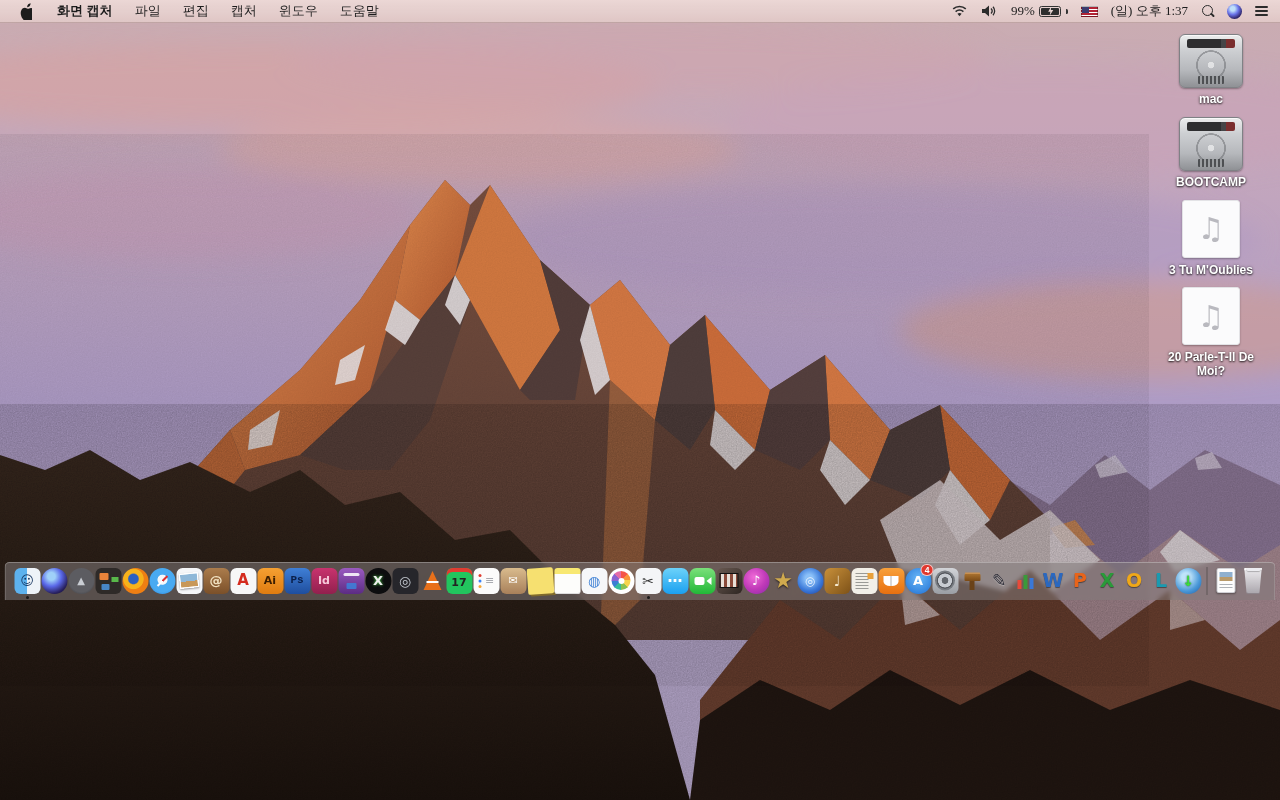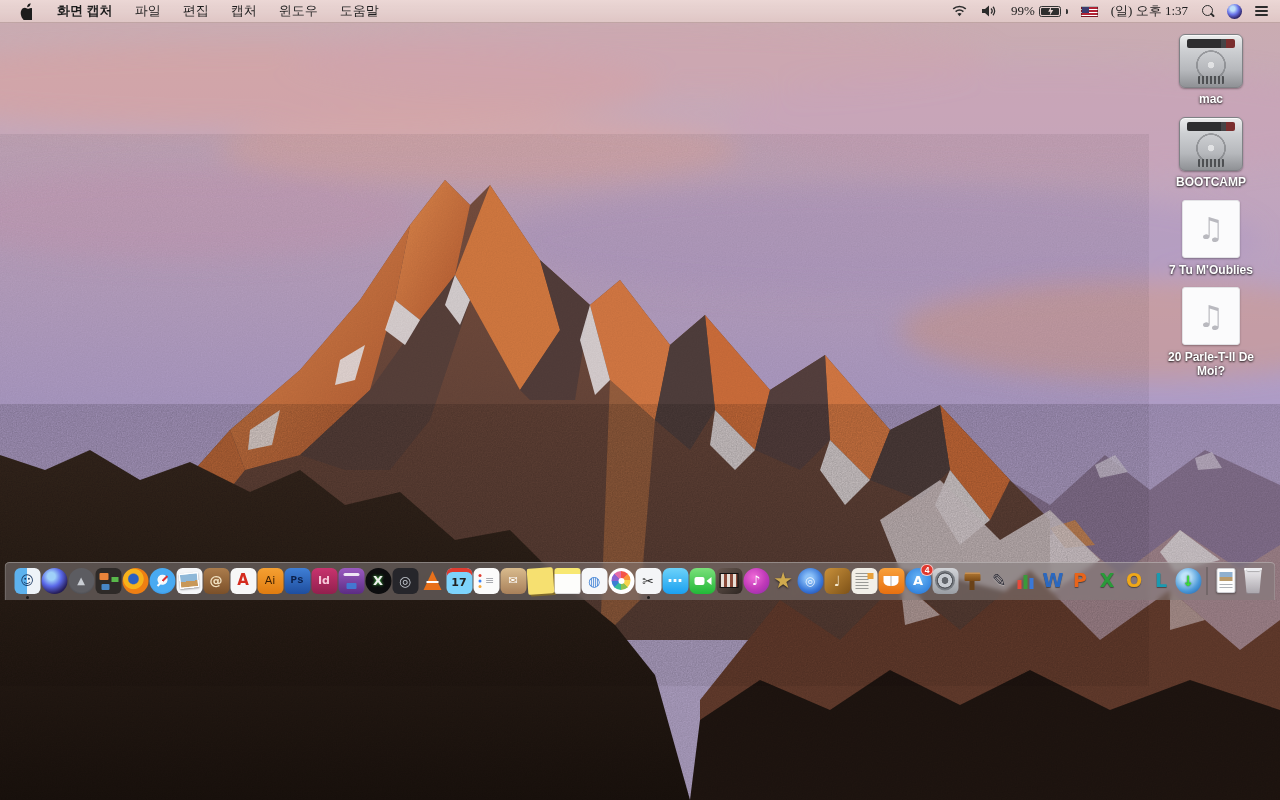--- a/index.html
+++ b/index.html
@@ -92,36 +92,36 @@
   .ic-safari .dock-ico::before { content:""; position:absolute; left:12px; top:6px; width:2px; height:14px;
     background:linear-gradient(180deg,#e03030 0 50%, #fff 50%); transform:rotate(45deg); }
   .ic-photo .dock-ico { background:#f5f6f8; }
   .ic-photo .dock-ico::before { content:""; width:17px; height:13px; transform:rotate(-6deg);
     background:linear-gradient(180deg,#8fb8d8 0 55%, #c89858 55%); border:1.5px solid #fff; box-shadow:0 1px 2px rgba(0,0,0,.4); }
   .ic-bookbrown .dock-ico { background:linear-gradient(180deg,#ab7c4c,#7b5029); }
   .ic-bookbrown .glyph { font-size:13px; color:#f2e2c2; font-weight:700; }
   .ic-acrobat .dock-ico { background:#f7f7f7; }
   .ic-acrobat .glyph { font-size:15px; font-weight:700; color:#d42b1e; }
   .ic-ai .dock-ico { background:linear-gradient(180deg,#f5a032,#e07c10); }
-  .ic-ai .glyph { font-size:11px; font-weight:400; color:#3c1e00; }
+  .ic-ai .glyph { font-size:11px; font-weight:700; color:#3c1e00; }
   .ic-ps .dock-ico { background:linear-gradient(180deg,#3f7fd6,#1f4e9e); }
   .ic-ps .glyph { font-size:11px; font-weight:700; color:#0a1f4a;font-family:Liberation Mono, monospace; }
   .ic-id .dock-ico { background:linear-gradient(180deg,#c8336e,#92204e); }
   .ic-id .glyph { font-size:11px; font-weight:700; color:#f7c9da; }
   .ic-toast .dock-ico { background:linear-gradient(180deg,#9a5ac0,#5c2c84); }
   .ic-toast .dock-ico::before { content:""; position:absolute; top:5px; left:5px; right:5px; height:3px; background:rgba(255,255,255,.85); border-radius:2px; }
   .ic-toast .dock-ico::after { content:""; position:absolute; bottom:5px; left:8px; right:8px; height:6px; background:rgba(60,130,220,.85); border-radius:1px; }
   .ic-x .dock-ico { background:#0d0d0f; }
   .ic-x .glyph { font-size:13px; font-weight:700; color:#eee; text-shadow:0 0 3px #55e055; }
   .ic-disc .dock-ico { background:#26262b; }
   .ic-disc .glyph { font-size:14px; color:#c2c7ce; }
   .ic-vlc .dock-ico { background:transparent; }
   .ic-vlc .dock-ico::before { content:""; width:0; height:0; border-left:9px solid transparent; border-right:9px solid transparent; border-bottom:19px solid #e8701a; }
   .ic-vlc .dock-ico::after { content:""; position:absolute; top:13px; left:7px; right:7px; height:2.5px; background:#fff; }
-  .ic-cal .dock-ico { background:#7dd3fc; box-shadow:inset 0 4px 0 #e03c31; }
+  .ic-cal .dock-ico { background:#22c55e; box-shadow:inset 0 4px 0 #e03c31; }
   .ic-cal .glyph { font-size:11px; font-weight:700; color:#222; margin-top:3px; }
   .ic-rem .dock-ico { background:#fbfbfb; }
   .ic-rem .dock-ico::before { content:""; position:absolute; left:5px; top:6px; width:3px; height:3px; border-radius:50%;
     background:#e03c31; box-shadow:0 5.5px 0 #3a82f6, 0 11px 0 #f6a83a; }
   .ic-rem .glyph { font-size:11px; color:#a8aab0; margin-left:7px; }
   .ic-archive .dock-ico { background:linear-gradient(180deg,#d9bb8d,#a8805a); }
   .ic-archive .glyph { font-size:11px; color:#fff; }
   .ic-stickies .dock-ico { background:#f6e070; border-radius:2px; transform:rotate(-4deg);
     box-shadow:2px 2px 0 rgba(160,130,20,.55); }
   .ic-notes .dock-ico { background:linear-gradient(180deg,#f8e871 0 24%, #fdfdfb 24%); border-radius:3px;
@@ -372,21 +372,21 @@
       <div class="desk-icon drive">
         <div class="di-art">
           
         </div>
         <div class="di-label bind-label">BOOTCAMP</div>
       </div>
       <div class="desk-icon audio">
         <div class="di-art">
           <span class="glyph bind-glyph">♫</span>
         </div>
-        <div class="di-label bind-label">7 Tu M'Oublies</div>
+        <div class="di-label bind-label">3 Tu M'Oublies</div>
       </div>
       <div class="desk-icon audio">
         <div class="di-art">
           <span class="glyph bind-glyph">♫</span>
         </div>
         <div class="di-label bind-label">20 Parle-T-Il De Moi?</div>
       </div>
     </div>
 
   <div id="dock">

